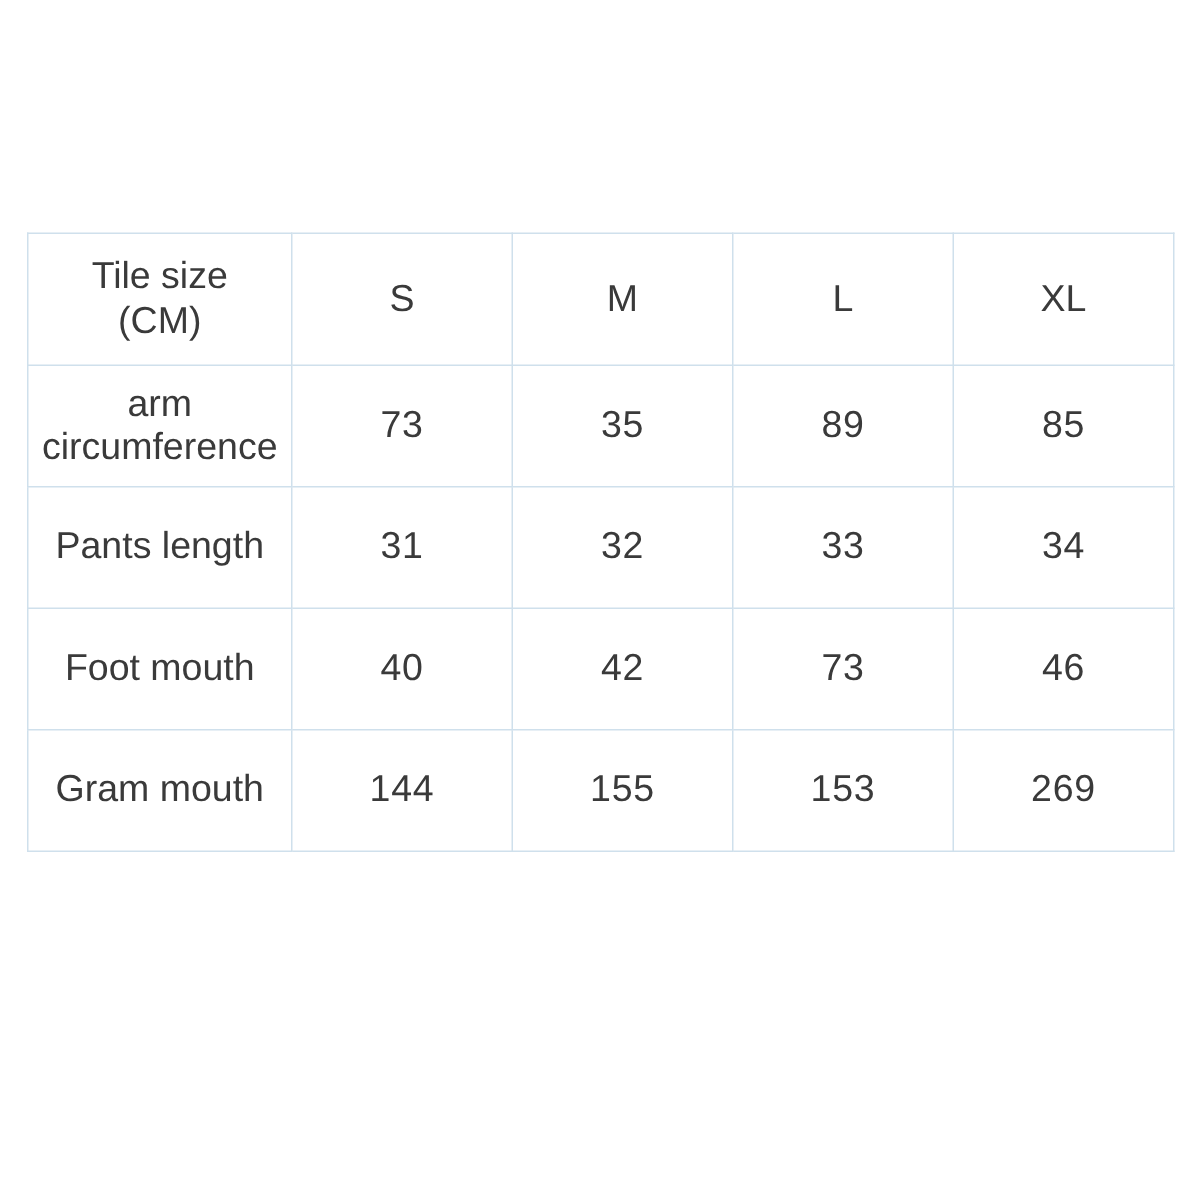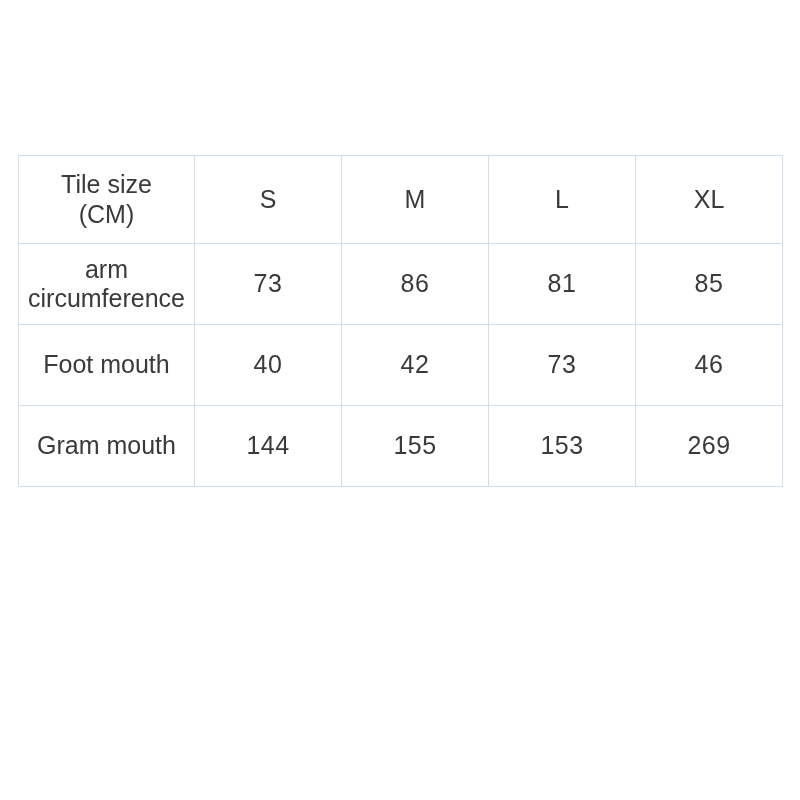--- a/index.html
+++ b/index.html
@@ -81,25 +81,34 @@
         <td class="size-head">XL</td>
       </tr>
 
 
       <tr>
         <td class="label-cell">
           <span class="line">arm</span>
           <span class="line">circumference</span>
         </td>
         <td class="value-cell">73</td>
-        <td class="value-cell">86</td>
-        <td class="value-cell">81</td>
+        <td class="value-cell">35</td>
+        <td class="value-cell">89</td>
         <td class="value-cell">85</td>
       </tr>
 
+      <tr>
+        <td class="label-cell">
+          <span class="line">Pants length</span>
+        </td>
+        <td class="value-cell">31</td>
+        <td class="value-cell">32</td>
+        <td class="value-cell">33</td>
+        <td class="value-cell">34</td>
+      </tr>
 
       <tr>
         <td class="label-cell">
           <span class="line">Foot mouth</span>
         </td>
         <td class="value-cell">40</td>
         <td class="value-cell">42</td>
         <td class="value-cell">73</td>
         <td class="value-cell">46</td>
       </tr>

